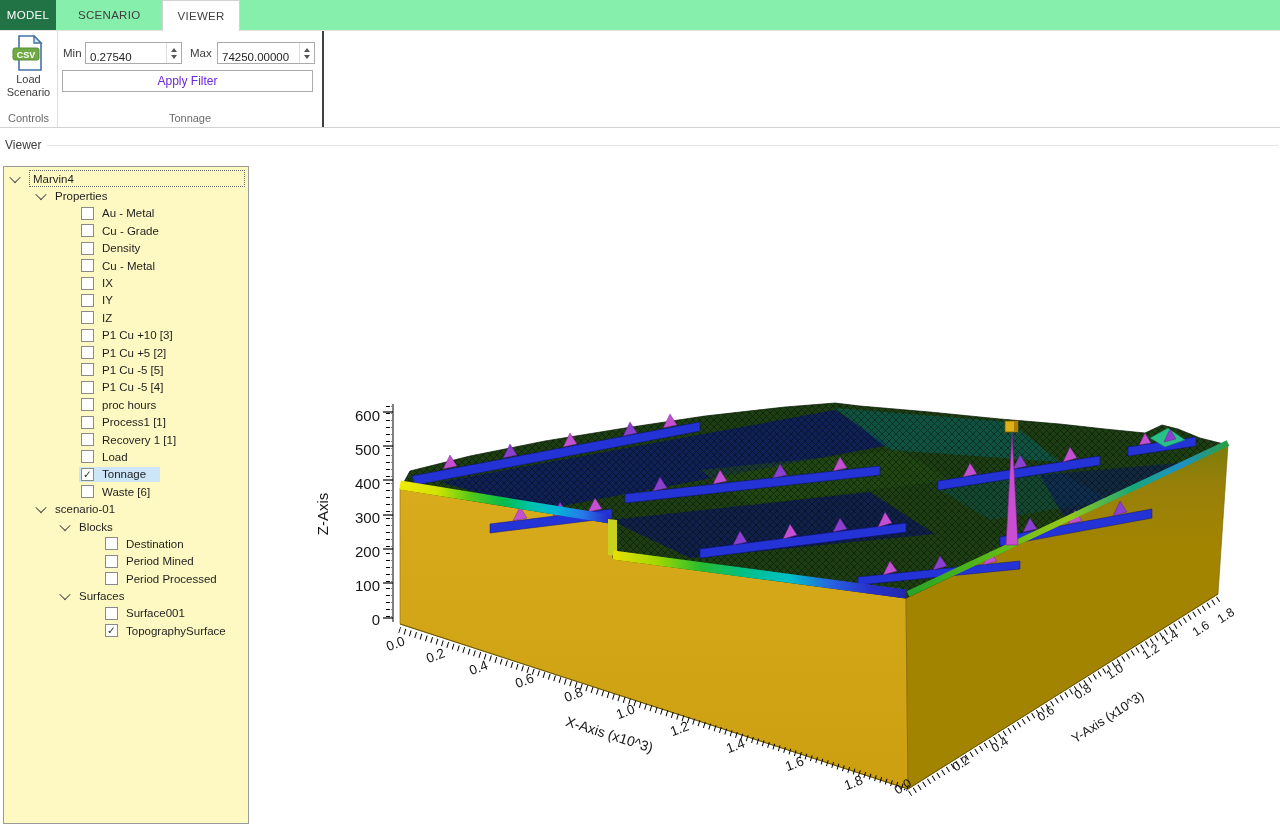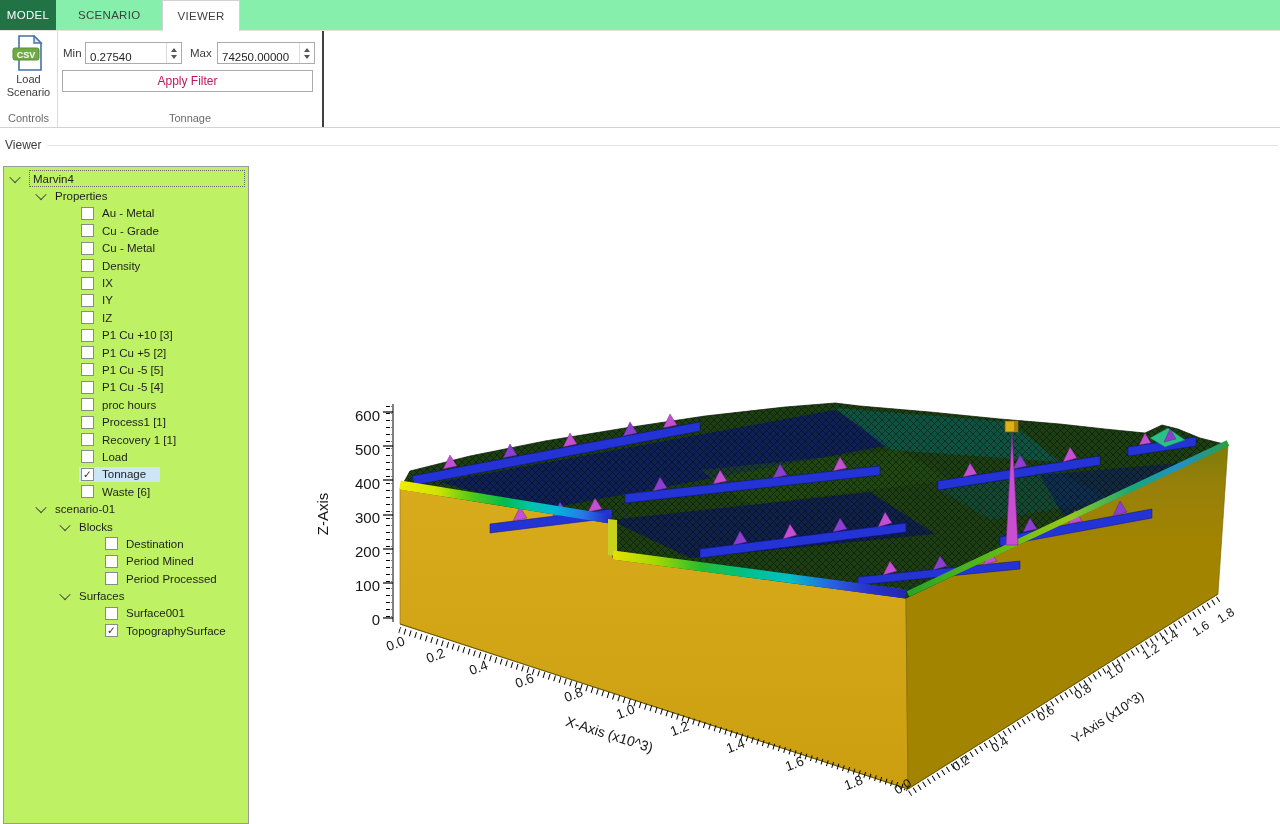--- a/index.html
+++ b/index.html
@@ -19,26 +19,26 @@
   .twoLine{position:absolute;left:0;top:42px;width:57px;text-align:center;font-size:11px;color:#3c3c3c;line-height:13px;}
   .grpcap{position:absolute;left:0;bottom:3px;width:100%;text-align:center;font-size:11px;color:#6a6a6a;}
   .grp-tonnage{position:absolute;left:58px;top:0;width:264px;height:96px;border-right:2px solid #404040;}
   .flbl{position:absolute;font-size:11.5px;color:#3c3c3c;top:16px;}
   .fbox{position:absolute;top:11px;height:20px;border:1px solid #ababab;background:#fff;display:flex;align-items:flex-end;}
   .fbox .val{flex:1;font-size:11.5px;color:#1e1e1e;padding-left:4px;white-space:nowrap;overflow:hidden;}
   .spin{width:14px;height:100%;border-left:1px solid #dcdcdc;display:flex;flex-direction:column;align-items:center;justify-content:center;gap:3px;}
   .arr-up{width:0;height:0;border-left:3px solid transparent;border-right:3px solid transparent;border-bottom:4px solid #555;}
   .arr-dn{width:0;height:0;border-left:3px solid transparent;border-right:3px solid transparent;border-top:4px solid #555;}
   .applybtn{position:absolute;left:4px;top:39px;width:249px;height:20px;border:1px solid #ababab;background:#fff;
-            font-size:12px;color:#be185d;display:flex;align-items:center;justify-content:center;}
+            font-size:12px;color:#6d28d9;display:flex;align-items:center;justify-content:center;}
   
   .viewer-label{position:absolute;left:5px;top:138px;font-size:12px;color:#3c3c3c;z-index:3;background:#fff;padding-right:6px;}
   .viewer-rule{position:absolute;left:46px;right:2px;top:145px;height:1px;background:#e4e4e4;z-index:2;}
   
-  .tree-panel{position:absolute;left:3px;top:166px;width:246px;bottom:0;border:1px solid #9a9a9a;background:#bef264;z-index:3;padding-top:3px;box-sizing:border-box;}
+  .tree-panel{position:absolute;left:3px;top:166px;width:246px;bottom:0;border:1px solid #9a9a9a;background:#fef9c3;z-index:3;padding-top:3px;box-sizing:border-box;}
   .trow{display:flex;align-items:center;height:17.4px;font-size:11.5px;color:#1e1e1e;white-space:nowrap;}
   .pl0{padding-left:7px}.pl1{padding-left:33px}.pl2{padding-left:57px}.pl2cb{padding-left:77px}.pl3cb{padding-left:101px}
   .chev{width:7px;height:7px;border-right:1.4px solid #4a4a4a;border-bottom:1.4px solid #4a4a4a;
         transform:rotate(45deg) translate(-1px,-1px);margin-right:10px;flex:0 0 auto;}
   .cb{width:11px;height:11px;border:1px solid #8a8a8a;background:#fff;margin-right:8px;flex:0 0 auto;
       display:flex;align-items:center;justify-content:center;font-size:10.5px;color:#2e2e2e;line-height:1;}
   .cb[data-checked="true"]::after{content:"✓";margin-top:-1px;}
   .focuswrap{flex:1;border:1px dotted #6a6a6a;height:15px;display:flex;align-items:center;padding-left:3px;margin-right:3px;}
   .selwrap{display:flex;align-items:center;padding:1px 14px 1px 2px;margin-left:-2px;}
   .selwrap[data-selected="true"]{background:#cce5f7;}
@@ -113,25 +113,25 @@
   <div class="trow pl2cb">
     <span class="cb" data-checked="false"></span>
     <span>Au - Metal</span>
   </div>
   <div class="trow pl2cb">
     <span class="cb" data-checked="false"></span>
     <span>Cu - Grade</span>
   </div>
   <div class="trow pl2cb">
     <span class="cb" data-checked="false"></span>
+    <span>Density</span>
+  </div>
+  <div class="trow pl2cb">
+    <span class="cb" data-checked="false"></span>
     <span>Cu - Metal</span>
-  </div>
-  <div class="trow pl2cb">
-    <span class="cb" data-checked="false"></span>
-    <span>Density</span>
   </div>
   <div class="trow pl2cb">
     <span class="cb" data-checked="false"></span>
     <span>IX</span>
   </div>
   <div class="trow pl2cb">
     <span class="cb" data-checked="false"></span>
     <span>IY</span>
   </div>
   <div class="trow pl2cb">

